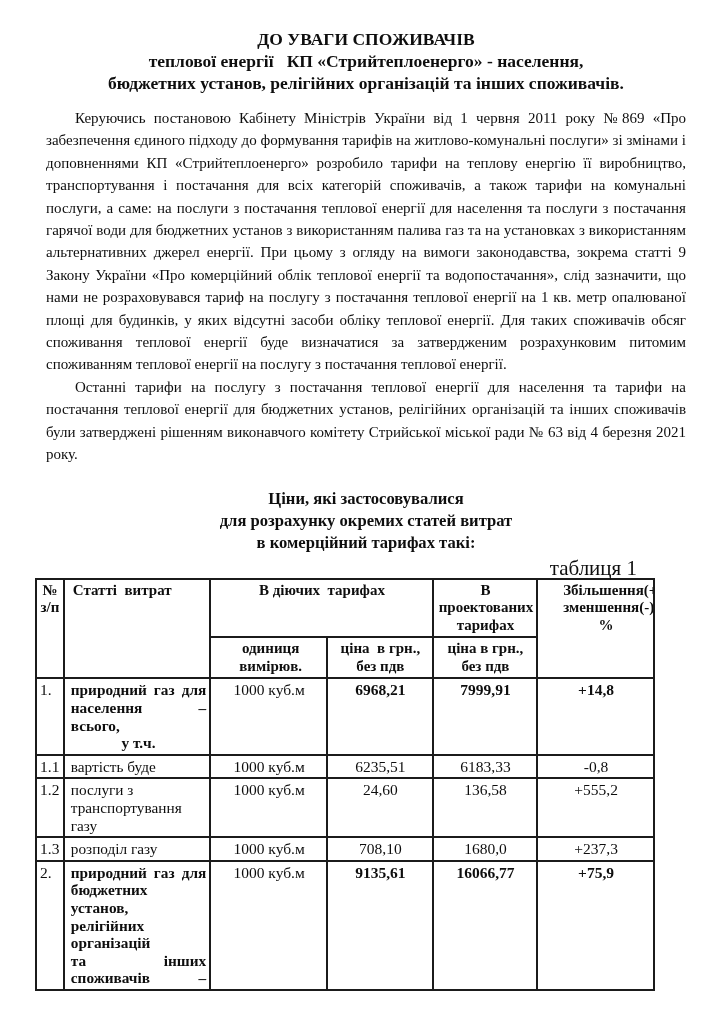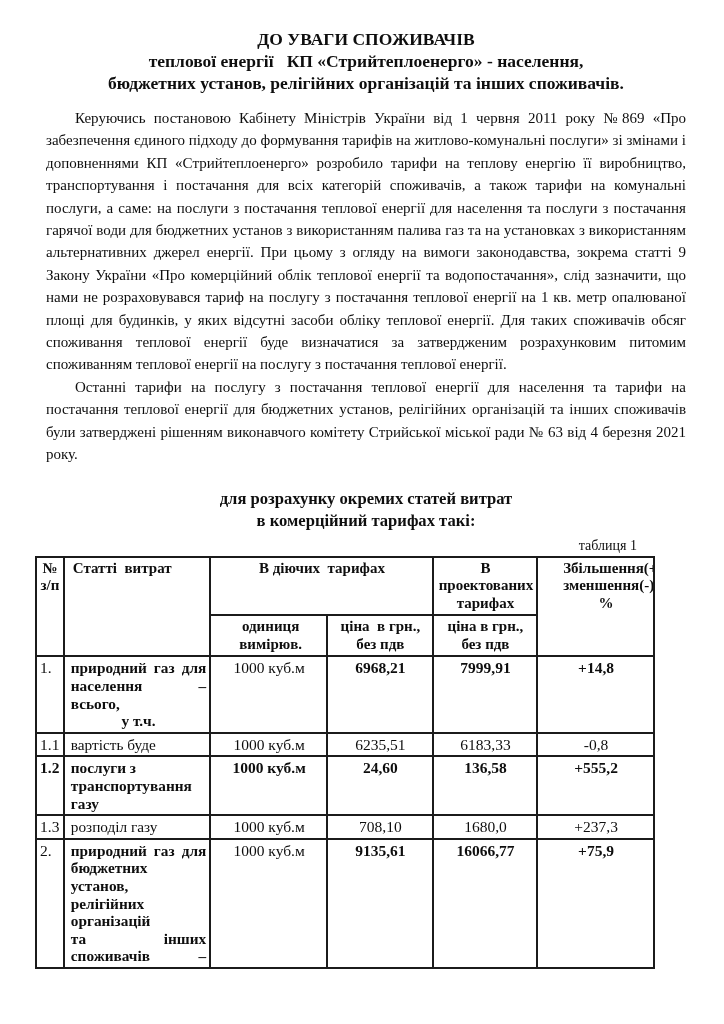--- a/index.html
+++ b/index.html
@@ -23,21 +23,21 @@
   
   .para { margin-left: 11px; text-align: justify;
           font-size: 15px; line-height: 22.4px; text-indent: 29px; }
 
   
   .subtitle { margin-left: 11px; margin-top: 22px; text-align: center;
               font-weight: bold; font-size: 16.6px; line-height: 22px; }
 
   
   .tbl-caption { width: 620px; text-align: right; padding-right: 18px;
-                 font-size: 14px; line-height: 18px; margin-top: 5px; }
+                 font-size: 21px; line-height: 18px; margin-top: 5px; }
 
   
   table.tariff { width: 620px; border-collapse: collapse; table-layout: fixed;
                  margin-top: 1px; }
   .tariff th, .tariff td {
     border: 2px solid #1b1b1b;
     vertical-align: top;
     font-size: 15.5px; line-height: 17.6px;
     padding: 2px 4px 2px 5px;
     overflow: hidden;
@@ -56,35 +56,36 @@
   td.c-unit, td.c-cur, td.c-proj, td.c-chg { text-align: center; }
 
   tr.bold td.c-item, tr.bold td.c-cur, tr.bold td.c-proj, tr.bold td.c-chg
     { font-weight: bold; }
 
   td.c-item .stretch { white-space: pre-line; text-align: justify; text-align-last: justify; }
   td.c-item .plain   { white-space: pre-line; text-align: center; }
 
   tr.r-tall1 { height: 52px; }
   tr.r-std   { height: 18px; }
-  tr.r-two   { height: 40px; font-weight: bold; }
+  tr.r-two   { height: 40px; }
 </style>
 </head>
 <body>
 
 <div class="doc-title">
   <div>ДО УВАГИ СПОЖИВАЧІВ</div>
   <div>теплової енергії   КП «Стрийтеплоенерго» - населення,</div>
   <div>бюджетних установ, релігійних організацій та інших споживачів.</div>
 </div>
 
 <p class="para">Керуючись постановою Кабінету Міністрів України від 1 червня 2011 року №869 «Про забезпечення єдиного підходу до формування тарифів на житлово-комунальні послуги» зі змінами і доповненнями КП «Стрийтеплоенерго» розробило тарифи на теплову енергію її виробництво, транспортування і постачання для всіх категорій споживачів, а також тарифи на комунальні послуги, а саме: на послуги з постачання теплової енергії для населення та послуги з постачання гарячої води для бюджетних установ з використанням палива газ та на установках з використанням альтернативних джерел енергії. При цьому з огляду на вимоги законодавства, зокрема статті 9 Закону України «Про комерційний облік теплової енергії та водопостачання», слід зазначити, що нами не розраховувався тариф на послугу з постачання теплової енергії на 1 кв. метр опалюваної площі для будинків, у яких відсутні засоби обліку теплової енергії. Для таких споживачів обсяг споживання теплової енергії буде визначатися за затвердженим розрахунковим питомим споживанням теплової енергії на послугу з постачання теплової енергії.</p>
 <p class="para">Останні тарифи на послугу з постачання теплової енергії для населення та тарифи на постачання теплової енергії для бюджетних установ, релігійних організацій та інших споживачів були затверджені рішенням виконавчого комітету Стрийської міської ради № 63 від 4 березня 2021 року.</p>
 
 <div class="subtitle">
+  <div>Ціни, які застосовувалися</div>
   <div>для розрахунку окремих статей витрат</div>
   <div>в комерційний тарифах такі:</div>
 </div>
 
 <div class="tbl-caption">таблиця 1</div>
 
 <table class="tariff">
   <colgroup>
     <col style="width:4.5%">
       <col style="width:23.7%">

